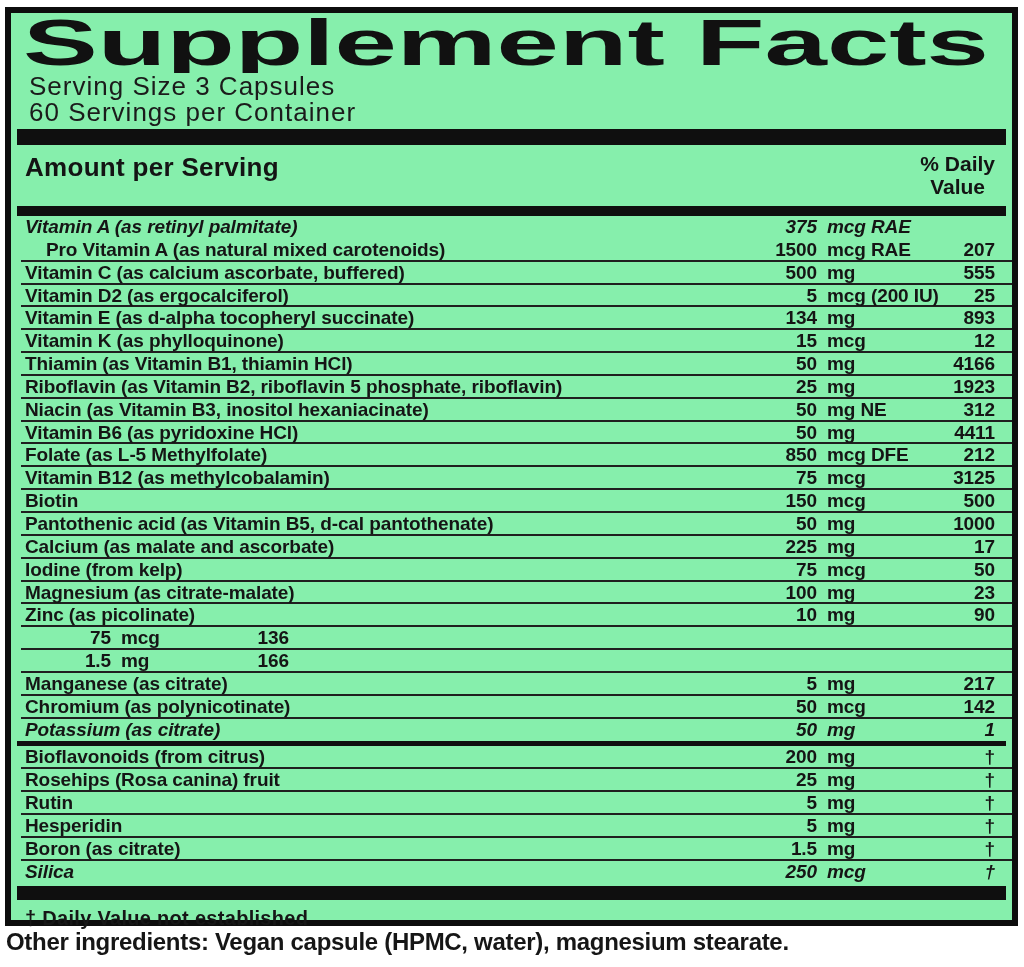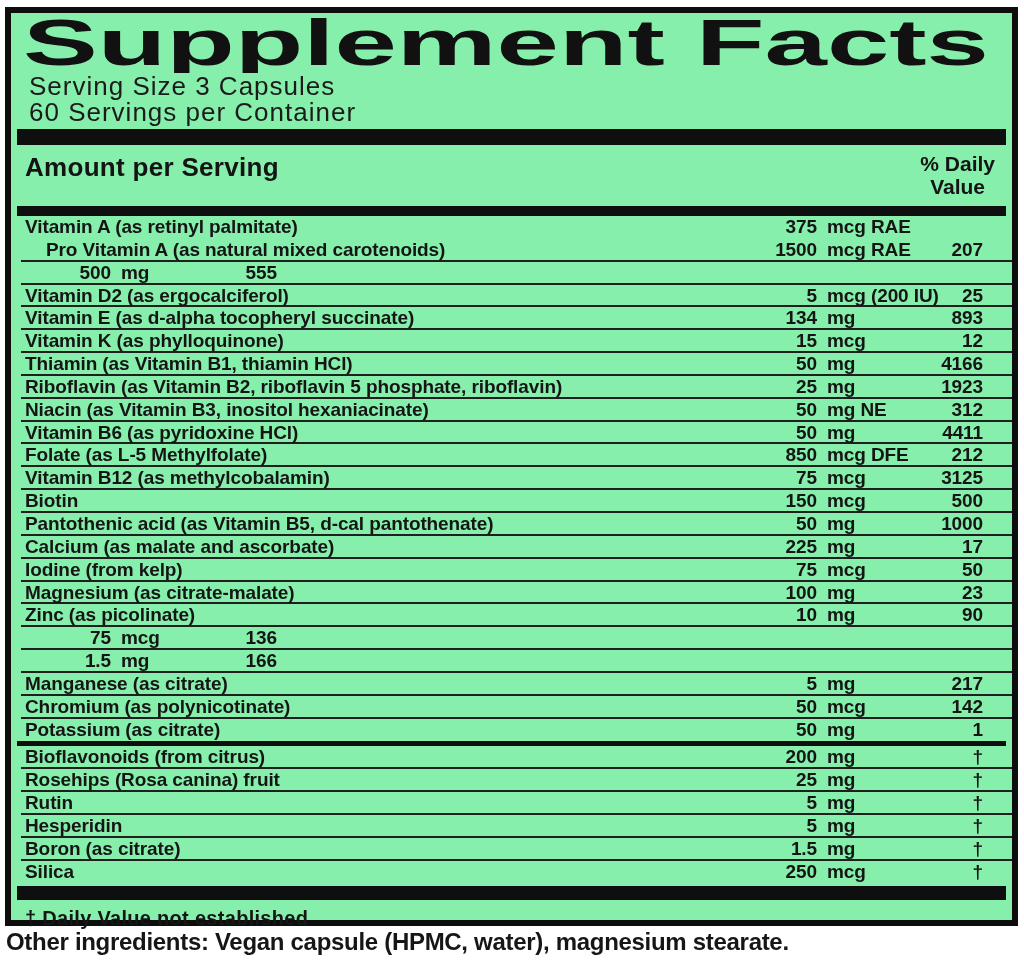--- a/index.html
+++ b/index.html
@@ -72,26 +72,26 @@
     display: flex;
     height: 22.85px;
     line-height: 21.5px;
     border-bottom: 2px solid #1f1f1f;
     font-size: 19px;
     font-weight: 600;
     letter-spacing: -0.1px;
     color: #151515;
     white-space: nowrap;
   }
-  .row.no-line { border-bottom: none; }
+  .row.no-line { border-bottom: none; font-style: italic; }
   .r-name { flex: 1 1 auto; padding-left: 4px; overflow: visible; }
   .row.indent .r-name { padding-left: 25px; }
   .r-amt  { flex: 0 0 auto; width: 90px;  text-align: right; }
   .r-unit { flex: 0 0 auto; width: 118px; box-sizing: border-box; padding-left: 10px; text-align: left; overflow: visible; }
-  .r-dv   { flex: 0 0 auto; width: 77px;  box-sizing: border-box; padding-right: 29px; text-align: right; }
+  .r-dv   { flex: 0 0 auto; width: 77px;  box-sizing: border-box; padding-right: 17px; text-align: right; }
 
   .footnote {
     padding: 7px 0 0 14px;
     font-size: 20px;
     font-weight: 600;
     letter-spacing: 0.3px;
     color: #161616;
   }
 
   .other-ingredients {
@@ -136,20 +136,21 @@
     <span class="r-unit">mcg RAE</span>
     <span class="r-dv"></span>
   </div>
         <div class="row indent">
     <span class="r-name">Pro Vitamin A (as natural mixed carotenoids)</span>
     <span class="r-amt">1500</span>
     <span class="r-unit">mcg RAE</span>
     <span class="r-dv">207</span>
   </div>
         <div class="row">
+    <span class="r-name">Vitamin C (as calcium ascorbate, buffered)</span>
     <span class="r-amt">500</span>
     <span class="r-unit">mg</span>
     <span class="r-dv">555</span>
   </div>
         <div class="row">
     <span class="r-name">Vitamin D2 (as ergocalciferol)</span>
     <span class="r-amt">5</span>
     <span class="r-unit">mcg (200 IU)</span>
     <span class="r-dv">25</span>
   </div>

